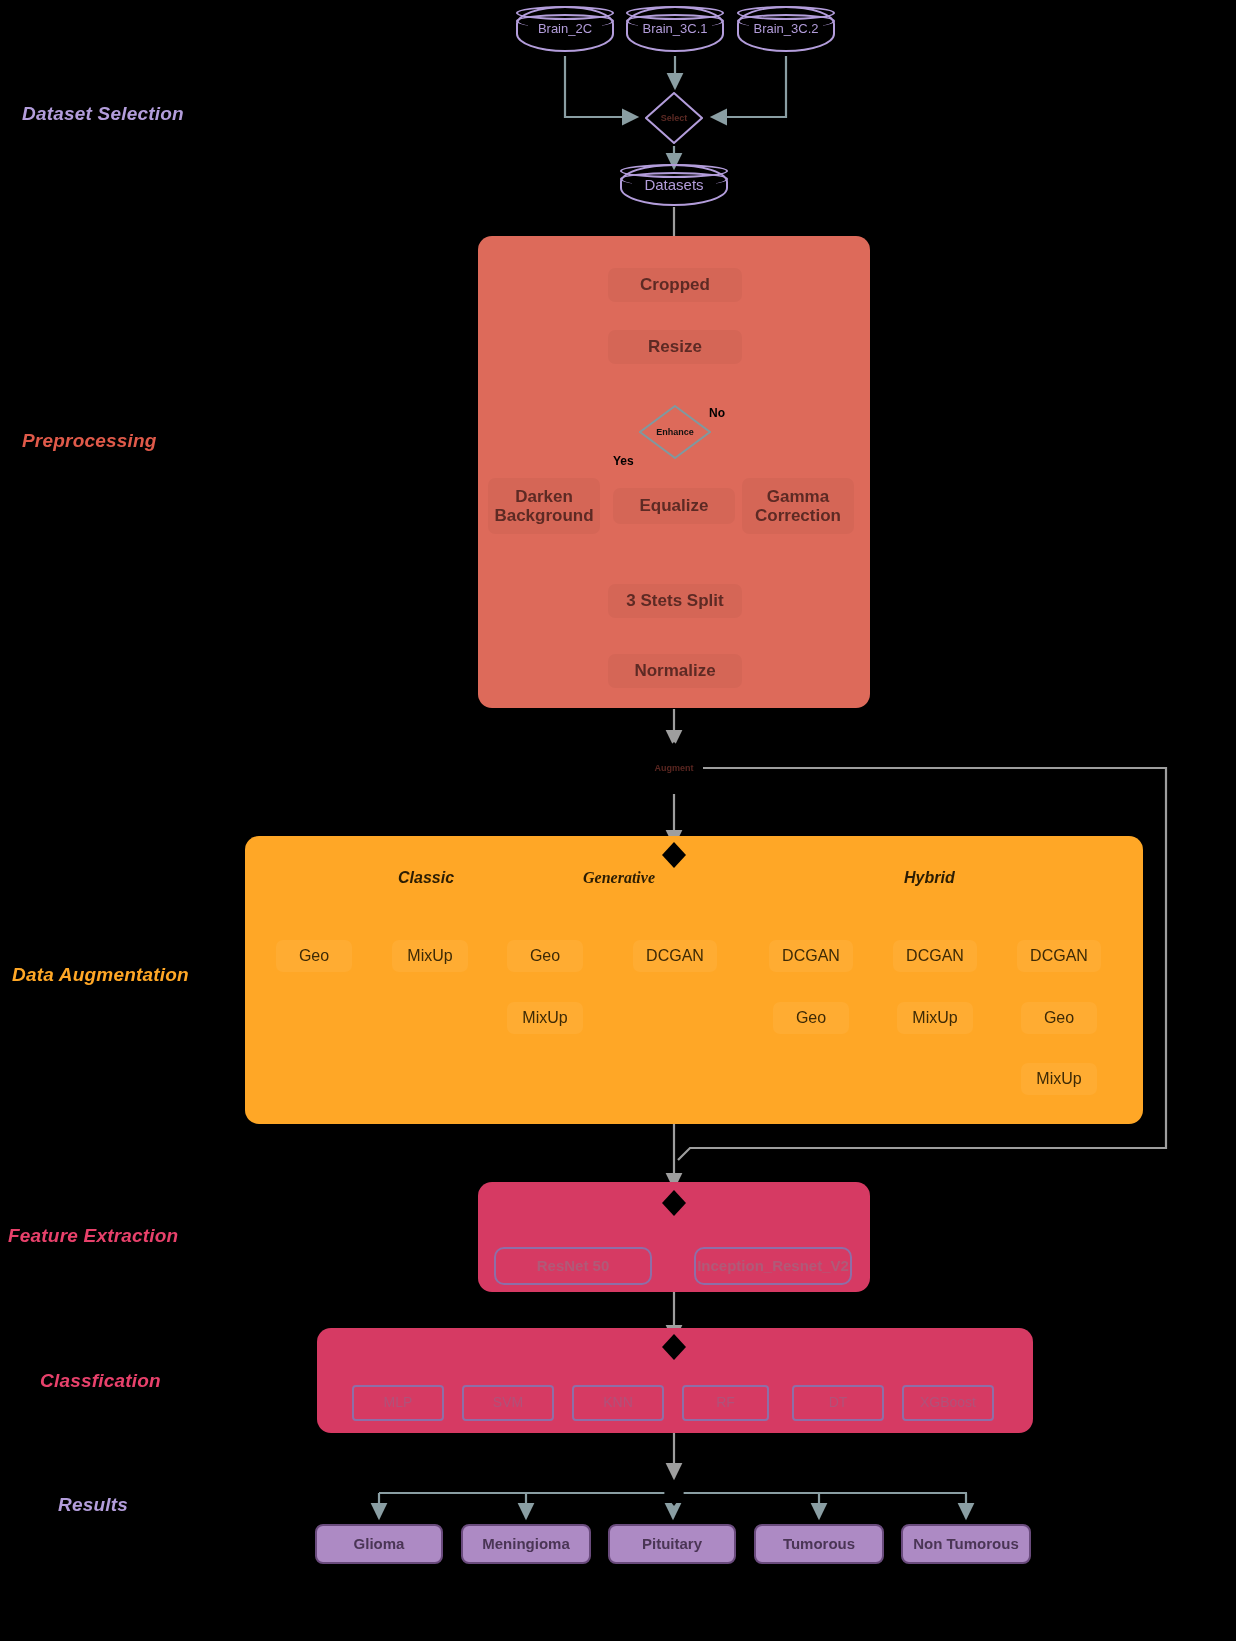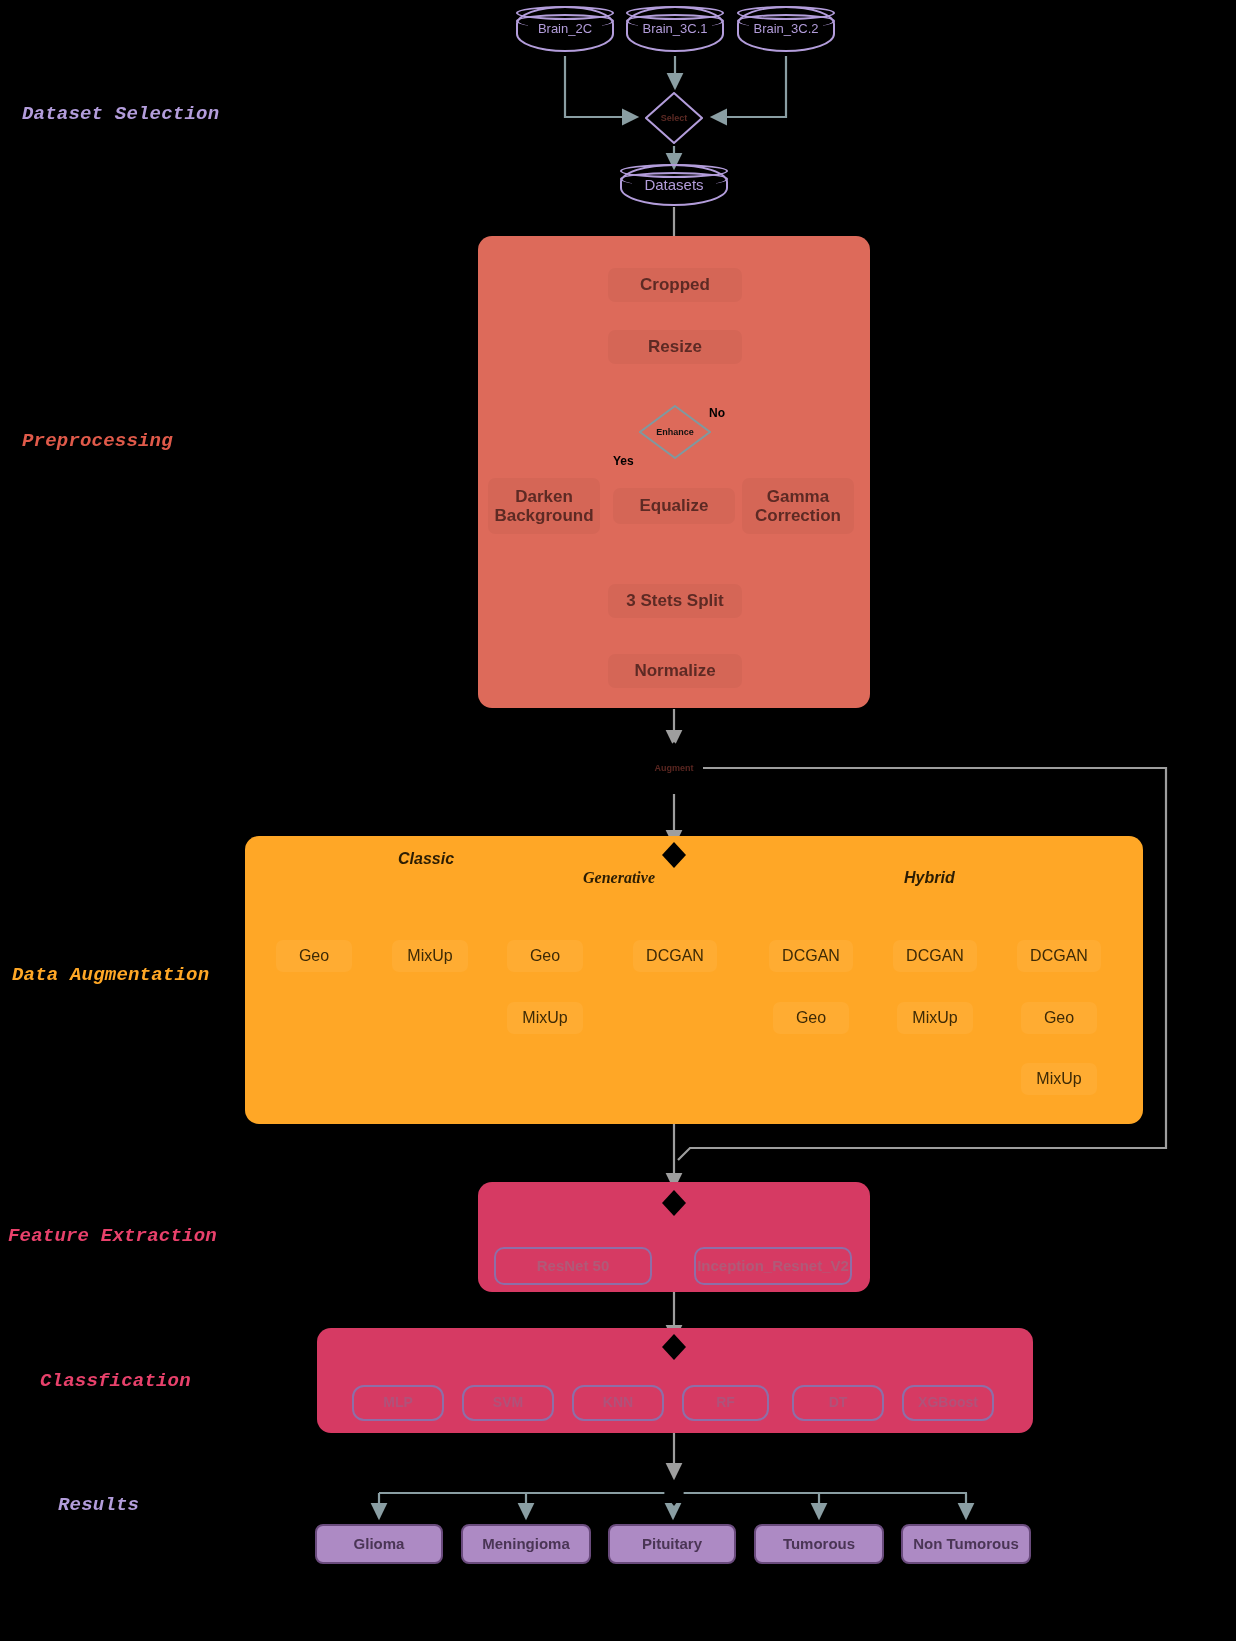--- a/index.html
+++ b/index.html
@@ -1,18 +1,18 @@
 <!DOCTYPE html>
 <html><head>
 <meta charset="utf-8">
 <style>
   html,body{margin:0;padding:0;background:#000;}
   body{width:1236px;height:1641px;position:relative;font-family:"Liberation Sans",sans-serif;overflow:hidden;}
   #stage{position:absolute;inset:0;width:1236px;height:1641px;}
-  .abs{position:absolute;font-family:Liberation Mono, monospace;}
+  .abs{position:absolute;}
   
   .stage-label{
     font-style:italic;font-weight:bold;font-size:19px;letter-spacing:.2px;
     white-space:nowrap;
   }
   
   .node{
     position:absolute;display:flex;align-items:center;justify-content:center;
     text-align:center;line-height:1.12;box-sizing:border-box;
   }
@@ -45,22 +45,22 @@
     position:absolute;display:flex;align-items:center;justify-content:center;
     text-align:center;border-radius:7px;line-height:1.12;box-sizing:border-box;
   }
   .pre-box{color:#5d2a24;font-weight:bold;font-size:17px;background:rgba(0,0,0,0.035);}
   .aug-box{color:#3d2a06;font-size:16px;background:rgba(255,255,255,0.06);margin-top:6px;}
   .feat-box{
     color:#b05a78;font-weight:bold;font-size:15px;
     border:2px solid #8d6fa8;border-radius:10px;background:transparent;
   }
   .clf-box{
-    color:#b0527a;font-weight:bold;font-size:14px;
-    border:2px solid #8d6fa8;border-radius:12px;background:transparent;
+    color:#b0527a;font-weight:normal;font-size:14px;
+    border:2px solid #8d6fa8;border-radius:4px;background:transparent;
   }
   .res-box{
     color:#4a3555;font-weight:bold;font-size:15px;
     border:2px solid #6a4b7d;border-radius:8px;background:#ad8ac4;
   }
   .branch-label{
     position:absolute;font-style:italic;font-weight:bold;font-size:16px;color:#2b1d04;
     white-space:nowrap;
   }
   .yn-label{
@@ -203,21 +203,21 @@
   </div>
 
   <div class="panel panel-aug" style="left:245px;top:836px;width:898px;height:288px;"></div>
 
   <div class="diamond" style="left:662px;top:842px;width:24px;height:26px;">
     <svg class="dshape" viewBox="0 0 24 26">
       <polygon points="12,0 24,13 12,26 0,13" fill="#000000"></polygon>
     </svg>
   </div>
 
-  <div class="branch-label" style="left:398px;top:850px;font-style:italic;">Classic</div>
+  <div class="branch-label" style="left:398px;top:869px;font-style:italic;">Classic</div>
   <div class="branch-label" style="left:583px;top:869px;font-family:Liberation Serif, serif;">Generative</div>
   <div class="branch-label" style="left:904px;top:869px;">Hybrid</div>
 
   <div class="softbox aug-box" style="left:276px;top:934px;width:76px;height:32px;">Geo</div>
   <div class="softbox aug-box" style="left:392px;top:934px;width:76px;height:32px;">MixUp</div>
   <div class="softbox aug-box" style="left:507px;top:934px;width:76px;height:32px;">Geo</div>
   <div class="softbox aug-box" style="left:507px;top:996px;width:76px;height:32px;">MixUp</div>
   <div class="softbox aug-box" style="left:633px;top:934px;width:84px;height:32px;">DCGAN</div>
   <div class="softbox aug-box" style="left:769px;top:934px;width:84px;height:32px;">DCGAN</div>
   <div class="softbox aug-box" style="left:773px;top:996px;width:76px;height:32px;">Geo</div>

